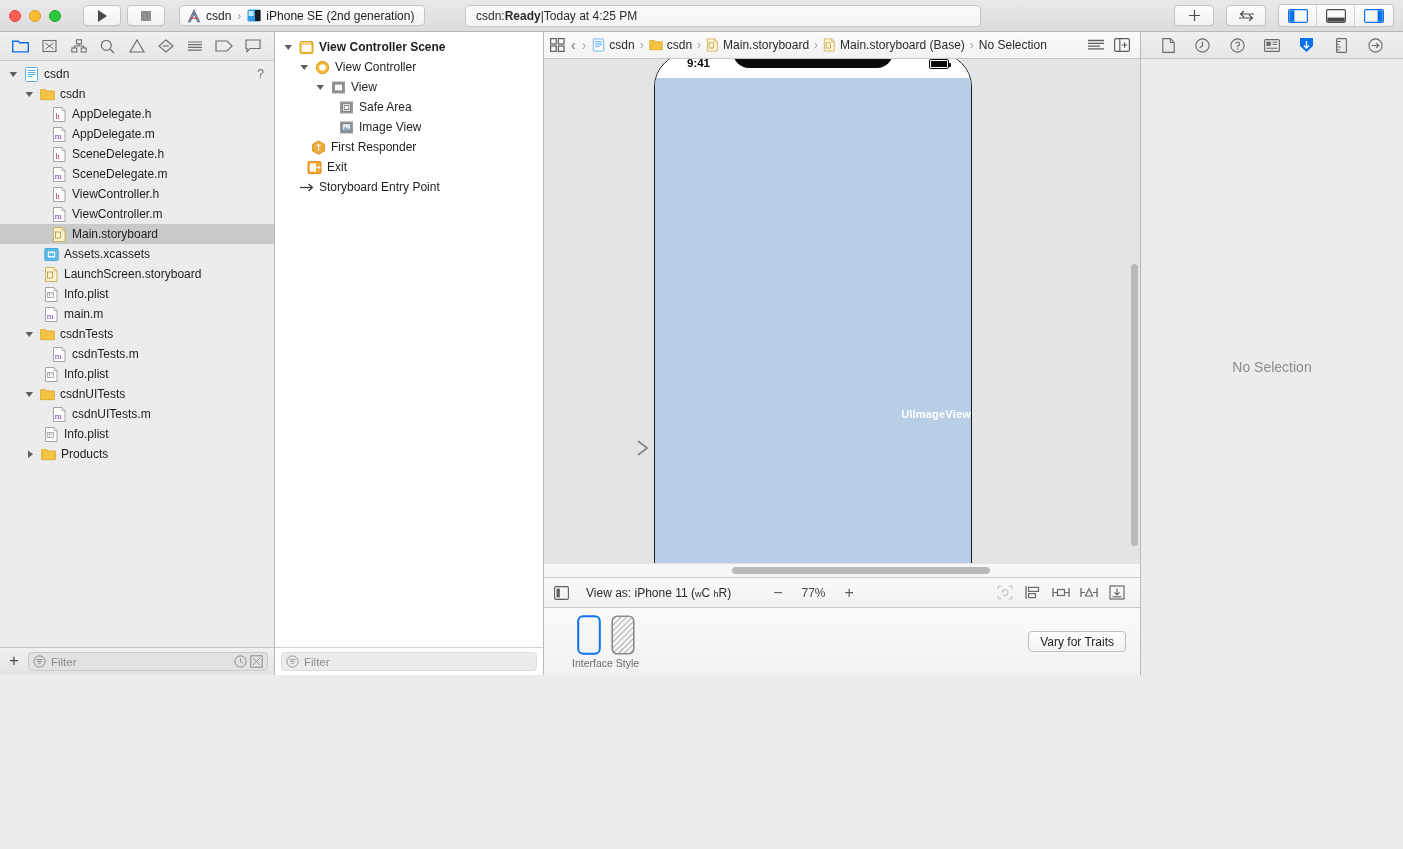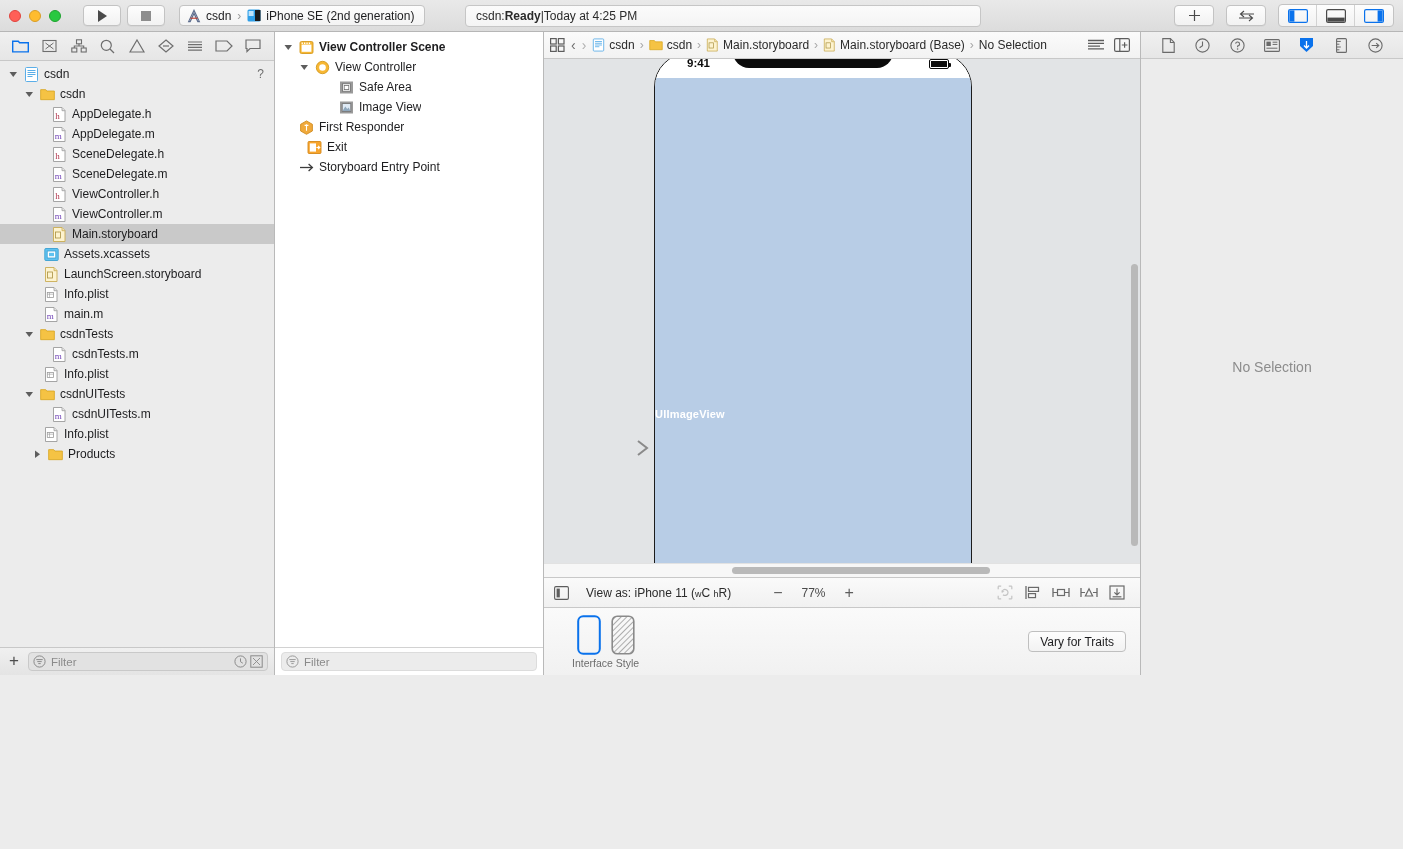--- a/index.html
+++ b/index.html
@@ -163,21 +163,21 @@
   .notch {
     position: absolute; left: 50%; transform: translateX(-50%); top: -12px;
     width: 160px; height: 26px; background: #0b0b0b; border-radius: 0 0 16px 16px;
   }
   .battery { position: absolute; right: 22px; top: 5px; width: 20px; height: 10px; border: 1px solid #0b0b0b; border-radius: 2px; }
   .battery::after { content:""; position: absolute; left: 1px; top: 1px; right: 1px; bottom: 1px; background: #0b0b0b; }
   .battery::before { content:""; position: absolute; right: -3px; top: 3px; width: 2px; height: 4px; background: #0b0b0b; border-radius: 0 1px 1px 0; }
   .imageview {
     position: absolute; left: 0; right: 0; top: 24px; bottom: 36px;
     background: #b8cde6;
-    display: flex; align-items: center; justify-content: flex-start;
+    display: flex; align-items: center; justify-content: flex-end;
   }
   .imageview .ivlabel { color: #fff; font-weight: bold; font-size: 11px; letter-spacing: 0.2px; }
 
   .entry-arrow { position: absolute; left: 32px; top: 380px; width: 78px; height: 18px; }
 
   .vscroll {
     position: absolute; right: 2px; top: 205px; width: 7px; height: 282px;
     background: #b9b9b9; border-radius: 4px;
   }
   .hscroll-track {
@@ -544,21 +544,21 @@
         <div class="row" style="padding-left:44px">
           <svg class="icon16" viewBox="0 0 15 15">
             <path d="M1.5 0.5 h8.5 l3 3 v11 h-11.5 Z" fill="#fff" stroke="#9c9c9c" stroke-width="0.9"></path>
             <path d="M10 0.7 v3 h3" fill="#e6e6e6" stroke="#9c9c9c" stroke-width="0.8"></path>
             <rect x="3.3" y="5.5" width="6.2" height="5" fill="none" stroke="#9c9c9c" stroke-width="0.8"></rect>
             <path d="M3.3 7.2 h6.2 M5.5 5.5 v5" stroke="#9c9c9c" stroke-width="0.6"></path>
           </svg>
           <span class="lbl">Info.plist</span>
         </div>
 
-        <div class="row" style="padding-left:32px">
+        <div class="row" style="padding-left:25px">
           <span class="tw">
               <svg width="9" height="9" viewBox="0 0 9 9">
                 <path d="M2 0.5 L7 4.25 L2 8 Z" fill="#5d5d5d"></path>
               </svg>
             </span>
           <svg class="icon16" viewBox="0 0 16 14">
             <path d="M0.7 1.8 h5.4 l1.2 1.5 H15.3 v9.2 H0.7 Z" fill="#f5c344" stroke="#d8a622" stroke-width="0.9"></path>
           </svg>
           <span class="lbl">Products</span>
         </div>
@@ -609,40 +609,52 @@
                 <path d="M0.5 2 L8 2 L4.25 7 Z" fill="#5d5d5d"></path>
               </svg>
             </span>
           <svg class="icon16" viewBox="0 0 15 15">
             <circle cx="7.5" cy="7.5" r="6.2" fill="#f7b733" stroke="#d59a1f" stroke-width="0.9"></circle>
             <circle cx="7.5" cy="7.5" r="3.3" fill="#fff"></circle>
           </svg>
           <span class="lbl">View Controller</span>
         </div>
 
+        <div class="row" style="padding-left:40px">
+          <span class="tw">
+              <svg width="9" height="9" viewBox="0 0 9 9">
+                <path d="M0.5 2 L8 2 L4.25 7 Z" fill="#5d5d5d"></path>
+              </svg>
+            </span>
+          <svg class="icon16" viewBox="0 0 15 15">
+            <rect x="1" y="1.5" width="13" height="12" fill="#9a9a9a"></rect>
+            <rect x="3.3" y="4" width="8.4" height="7" fill="#fff" stroke="#6e6e6e" stroke-width="0.9"></rect>
+          </svg>
+          <span class="lbl">View</span>
+        </div>
 
         <div class="row" style="padding-left:64px">
           <svg class="icon16" viewBox="0 0 15 15">
             <rect x="1" y="1.5" width="13" height="12" fill="#9a9a9a"></rect>
             <rect x="3.5" y="3.8" width="8" height="7.4" fill="#fff" stroke="#6e6e6e" stroke-width="0.8"></rect>
             <rect x="5.2" y="5.4" width="4.6" height="4.2" fill="none" stroke="#6e6e6e" stroke-width="0.8"></rect>
           </svg>
           <span class="lbl">Safe Area</span>
         </div>
 
         <div class="row" style="padding-left:64px">
           <svg class="icon16" viewBox="0 0 15 15">
             <rect x="1" y="1.5" width="13" height="12" fill="#9a9a9a"></rect>
             <rect x="3.2" y="3.6" width="8.6" height="7.8" fill="#dfeaf5" stroke="#6e6e6e" stroke-width="0.8"></rect>
             <path d="M3.5 11 L6.3 6.4 L8.2 9 L9.6 7.4 L11.5 11 Z" fill="#8fa8bd"></path>
           </svg>
           <span class="lbl">Image View</span>
         </div>
 
-        <div class="row" style="padding-left:24px">
+        <div class="row" style="padding-left:36px">
           <svg class="icon16" viewBox="0 0 15 15">
             <path d="M7.5 0.9 L13.4 4.3 V11 L7.5 14.3 L1.6 11 V4.3 Z" fill="#f0a93b" stroke="#d08c20" stroke-width="0.9"></path>
             <path d="M7.5 4.2 v6.6 M5.6 5.4 h3.8" stroke="#fff" stroke-width="1.1"></path>
           </svg>
           <span class="lbl">First Responder</span>
         </div>
 
         <div class="row" style="padding-left:32px">
           <svg class="icon16" viewBox="0 0 15 15">
             <rect x="1" y="1.5" width="13" height="12" rx="1" fill="#f7a52e" stroke="#d5881a" stroke-width="0.9"></rect>

